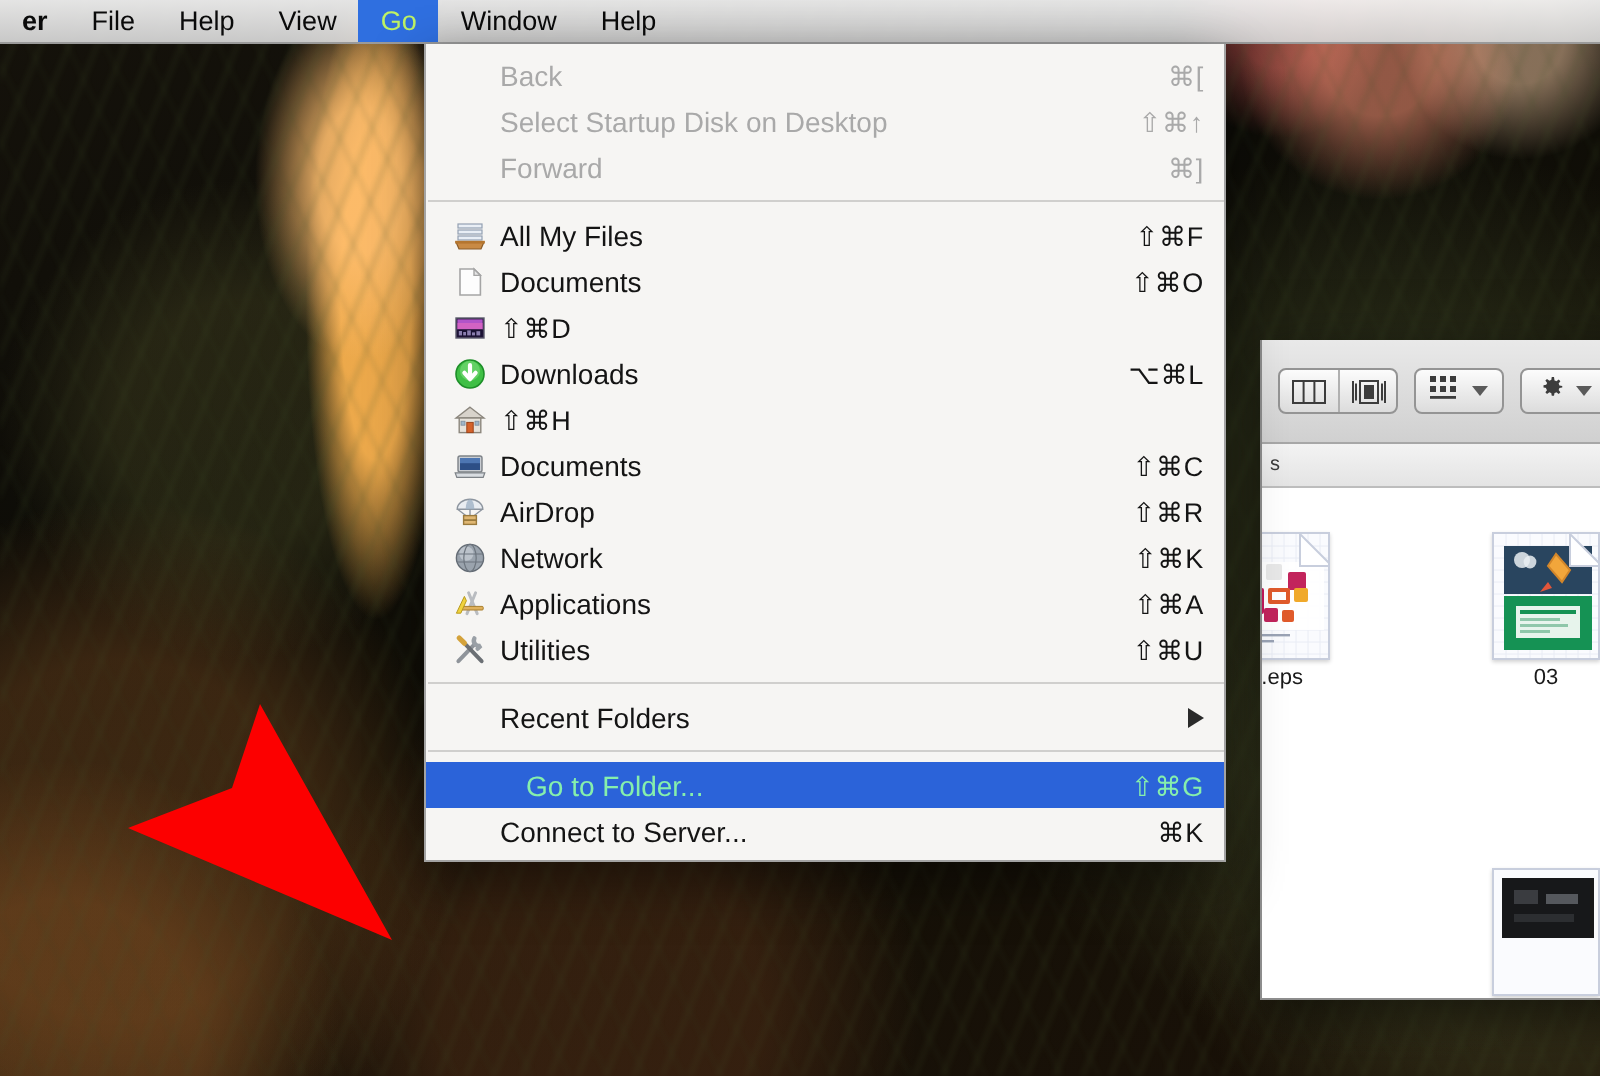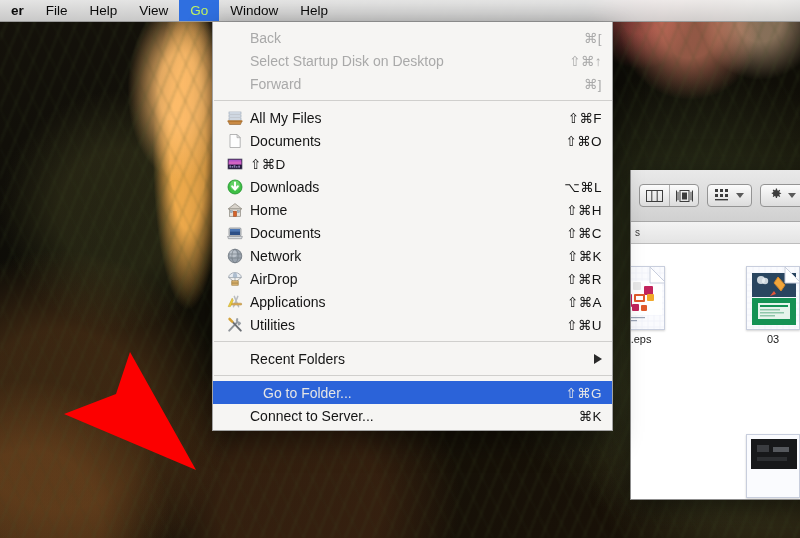--- a/index.html
+++ b/index.html
@@ -107,21 +107,21 @@
     padding:4px 0 3px 0;
     z-index:40;
     font-size:14px;
   }
   .mrow {
     height:23px; display:flex; align-items:center;
     padding:0 10px 0 11px; color:#141414;
     position:relative;
   }
   .mrow.disabled { color:#a9a9a9; }
-  .mrow.sel { background:#2b63d9; color:#e5e5e5;padding-left:24px; }
+  .mrow.sel { background:#2b63d9; color:#86efac;padding-left:24px; }
   .mrow .ico { width:21px; flex:0 0 21px; display:flex; align-items:center; justify-content:center; margin-right:5px; }
   .mrow .txt { flex:1 1 auto; white-space:nowrap; }
   .mrow .key { font-size:13.5px; letter-spacing:.4px; white-space:nowrap; }
   .msep { height:1px; background:#d0cfcd; margin:5px 0 5px 1px; }
   .subarrow { width:0;height:0;border-top:5px solid transparent;border-bottom:5px solid transparent;border-left:8px solid #2a2a2a; }
 
   
   .mrow.noicon .txt { padding-left:0; }
 
   
@@ -354,63 +354,62 @@
     <div class="mrow">
       <span class="ico">
         <svg width="16" height="16" viewBox="0 0 16 16">
           <path d="M8 1.6 L15 7 H1 Z" fill="#d8d3cb" stroke="#8b867d" stroke-width=".7"></path>
           <rect x="2.6" y="7" width="10.8" height="7.3" fill="#e7e2da" stroke="#8b867d" stroke-width=".7"></rect>
           <rect x="6.4" y="9.2" width="3.2" height="5.1" fill="#d5622a" stroke="#9c441a" stroke-width=".5"></rect>
           <rect x="3.5" y="8.6" width="2" height="2" fill="#9fb6c9" stroke="#7d8d9b" stroke-width=".4"></rect>
           <rect x="10.5" y="8.6" width="2" height="2" fill="#9fb6c9" stroke="#7d8d9b" stroke-width=".4"></rect>
         </svg>
       </span>
-      <span class="txt">Home</span>
       <span class="key">⇧⌘H</span>
     </div>
     <div class="mrow">
       <span class="ico">
         <svg width="16" height="16" viewBox="0 0 16 16">
           <rect x="2" y="3" width="12" height="8" rx="1" fill="#c9cdd2" stroke="#7d8287" stroke-width=".7"></rect>
           <rect x="3" y="4" width="10" height="6" fill="#2d4f86"></rect>
           <rect x="3" y="4" width="10" height="2.6" fill="#5b87c4" opacity=".7"></rect>
           <path d="M0.6 11.4 h14.8 l-.8 2.3 H1.4 Z" fill="#d9dde1" stroke="#7d8287" stroke-width=".6"></path>
         </svg>
       </span>
       <span class="txt">Documents</span>
       <span class="key">⇧⌘C</span>
-    </div>
-    <div class="mrow">
-      <span class="ico">
-        <svg width="16" height="16" viewBox="0 0 16 16">
-          <circle cx="8" cy="8" r="6.8" fill="#9aa3ad" stroke="#636b74" stroke-width=".7"></circle>
-          <circle cx="6.2" cy="5.8" r="3.6" fill="#c5ccd4" opacity=".75"></circle>
-          <ellipse cx="8" cy="8" rx="3.1" ry="6.8" fill="none" stroke="#6d757e" stroke-width=".6"></ellipse>
-          <path d="M1.5 6 h13 M1.5 10 h13" stroke="#6d757e" stroke-width=".6" fill="none"></path>
-        </svg>
-      </span>
-      <span class="txt">Network</span>
-      <span class="key">⇧⌘K</span>
     </div>
     <div class="mrow">
       <span class="ico">
         <svg width="16" height="16" viewBox="0 0 16 16">
           <path d="M1.6 6.6 a6.4 5 0 0 1 12.8 0 z" fill="#e9edf2" stroke="#8d959f" stroke-width=".7"></path>
           <path d="M5.8 6.6 a2.2 5 0 0 1 4.4 0 z" fill="#9fb2c6" opacity=".8"></path>
           <path d="M1.8 6.6 l4.4 3.4 M14.2 6.6 l-4.4 3.4 M8 6.6 v3.4" stroke="#8d959f" stroke-width=".7" fill="none"></path>
           <rect x="4.8" y="9.8" width="6.4" height="4.4" fill="#e0b772" stroke="#9a7a3c" stroke-width=".7"></rect>
           <rect x="4.8" y="11.6" width="6.4" height=".9" fill="#9a7a3c"></rect>
         </svg>
       </span>
       <span class="txt">AirDrop</span>
       <span class="key">⇧⌘R</span>
     </div>
     <div class="mrow">
       <span class="ico">
         <svg width="16" height="16" viewBox="0 0 16 16">
+          <circle cx="8" cy="8" r="6.8" fill="#9aa3ad" stroke="#636b74" stroke-width=".7"></circle>
+          <circle cx="6.2" cy="5.8" r="3.6" fill="#c5ccd4" opacity=".75"></circle>
+          <ellipse cx="8" cy="8" rx="3.1" ry="6.8" fill="none" stroke="#6d757e" stroke-width=".6"></ellipse>
+          <path d="M1.5 6 h13 M1.5 10 h13" stroke="#6d757e" stroke-width=".6" fill="none"></path>
+        </svg>
+      </span>
+      <span class="txt">Network</span>
+      <span class="key">⇧⌘K</span>
+    </div>
+    <div class="mrow">
+      <span class="ico">
+        <svg width="16" height="16" viewBox="0 0 16 16">
           <path d="M6.5 12.8 L10.8 2.4" stroke="#b9bcc0" stroke-width="1.5" stroke-linecap="round"></path>
           <path d="M11.6 12.8 L7.3 2.4" stroke="#b9bcc0" stroke-width="1.5" stroke-linecap="round"></path>
           <rect x="3.4" y="9.2" width="11.2" height="1.8" rx=".5" fill="#e0b15c" stroke="#a97f2c" stroke-width=".5"></rect>
           <path d="M1.2 12.6 L5.2 4.2 L6.2 6.4 L3.4 12.6 Z" fill="#f0d23c" stroke="#b89a1c" stroke-width=".5"></path>
         </svg>
       </span>
       <span class="txt">Applications</span>
       <span class="key">⇧⌘A</span>
     </div>
     <div class="mrow">

